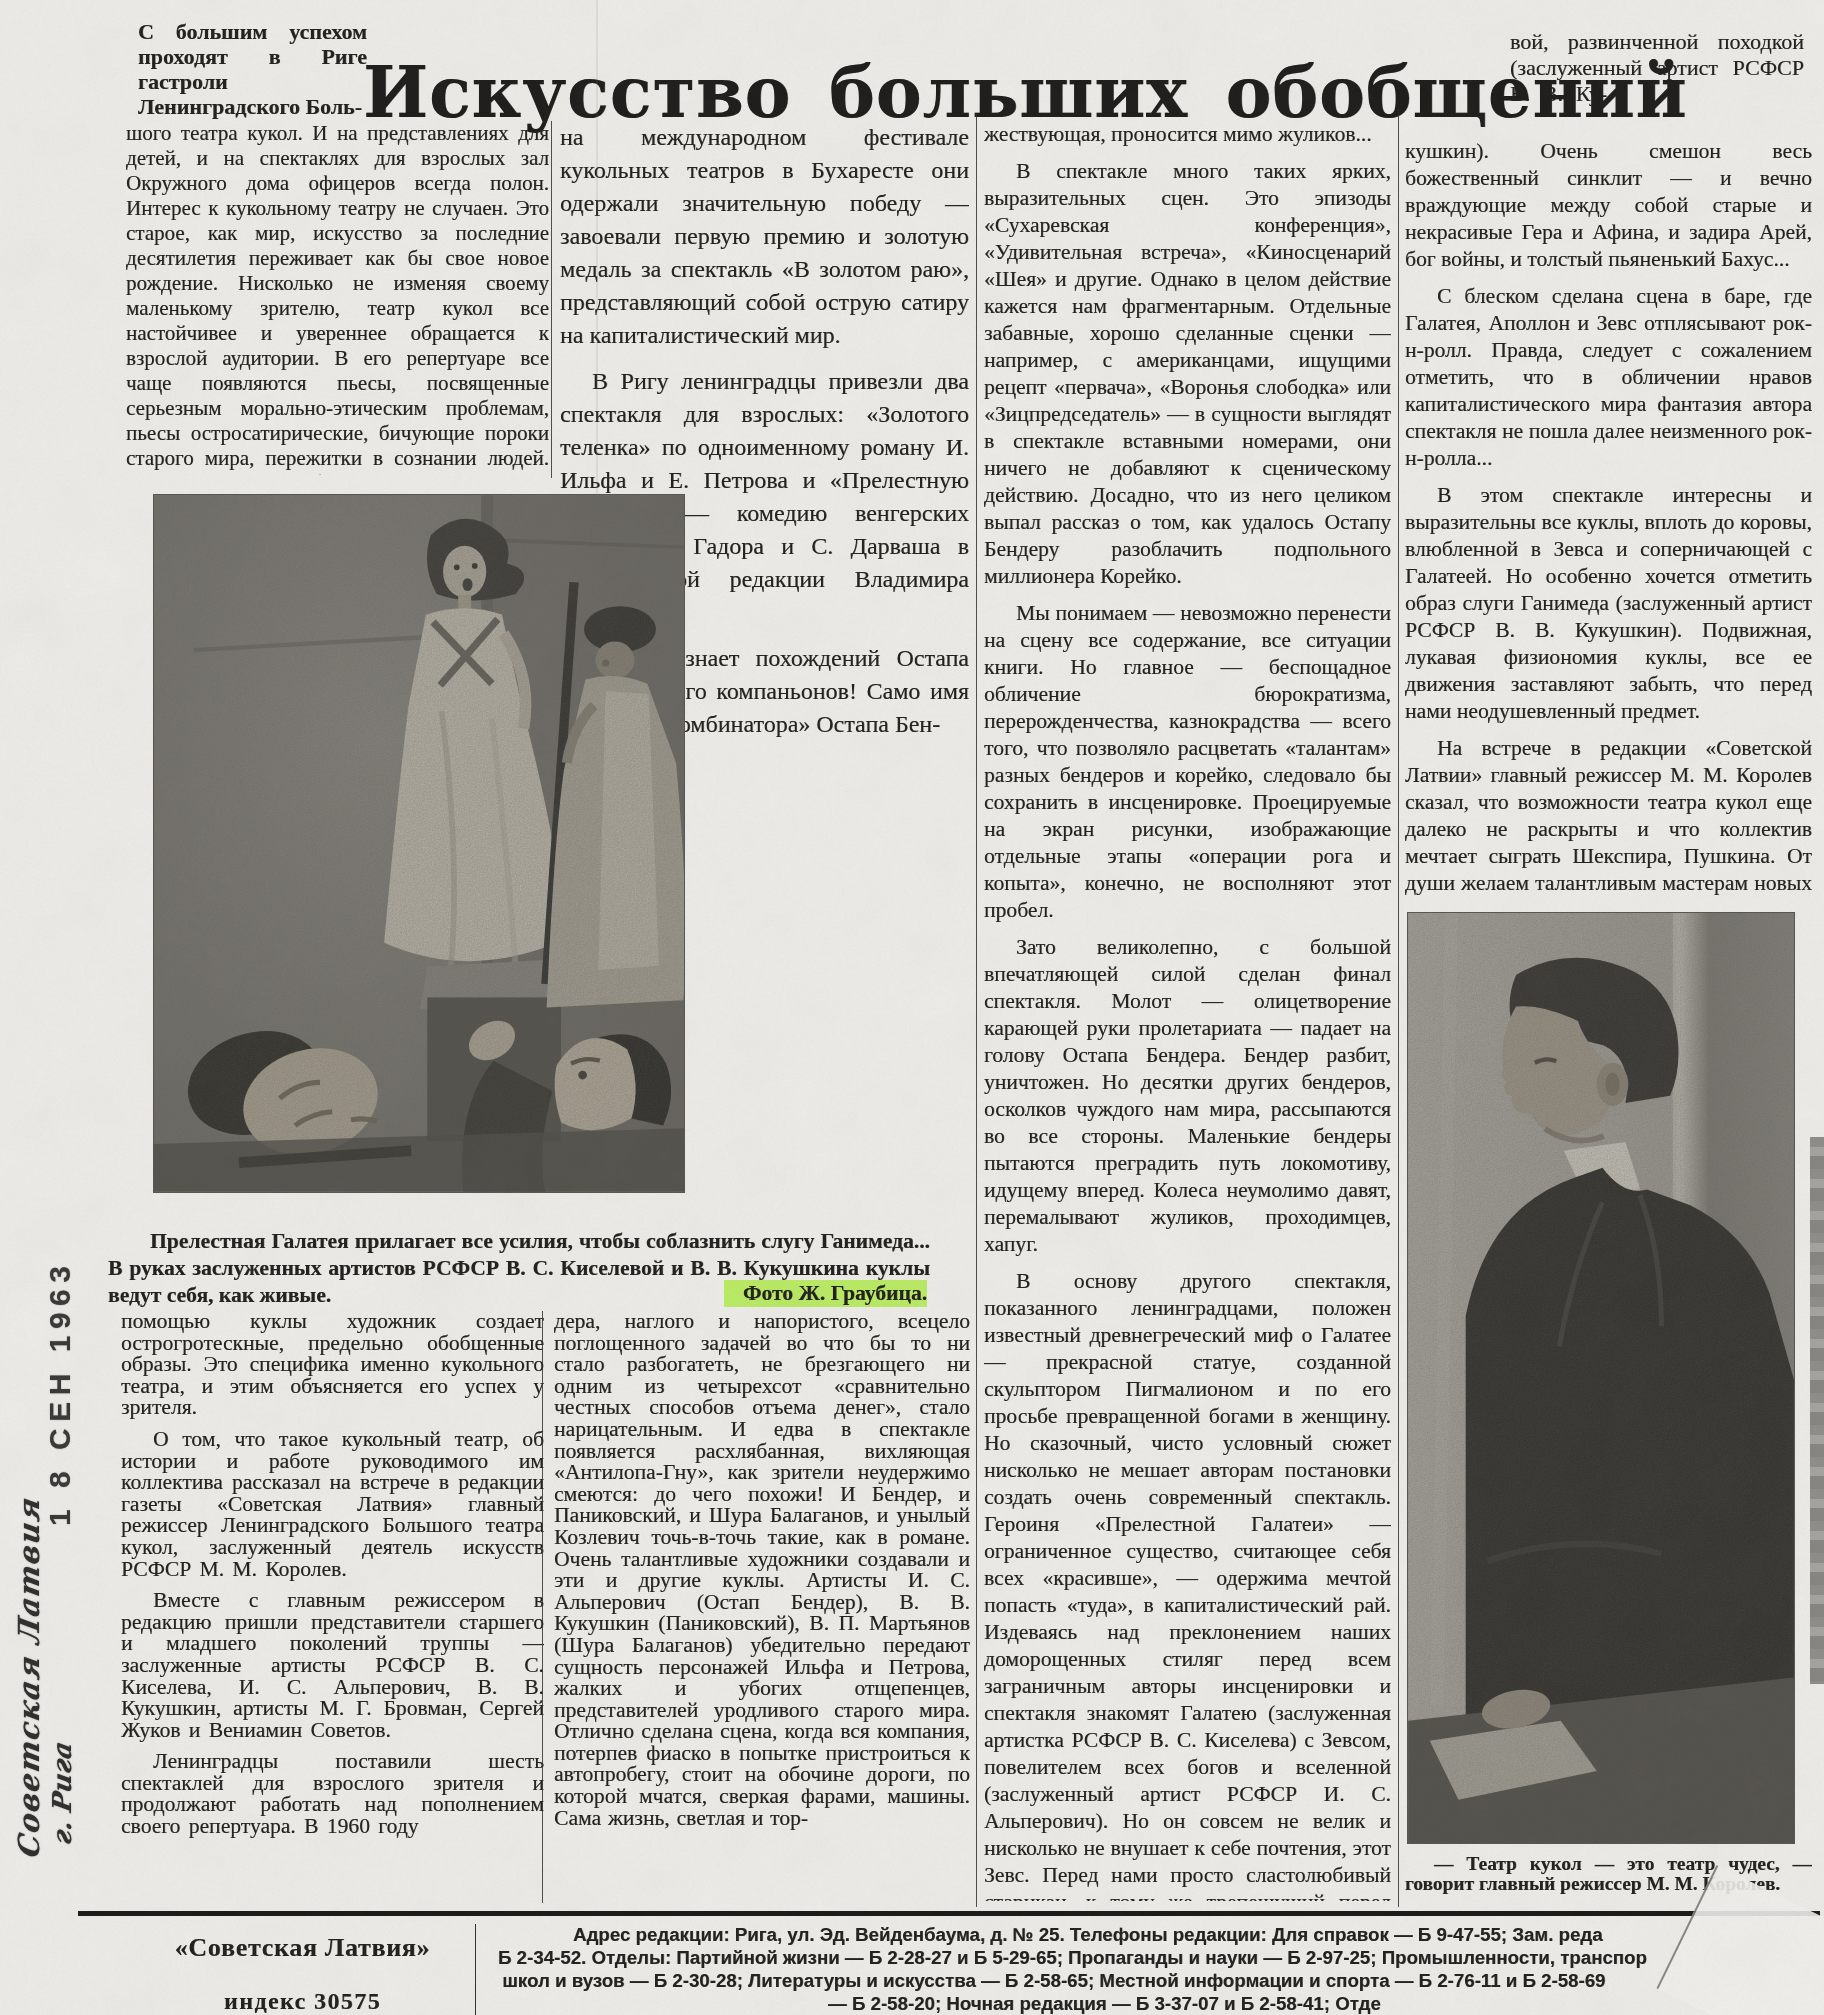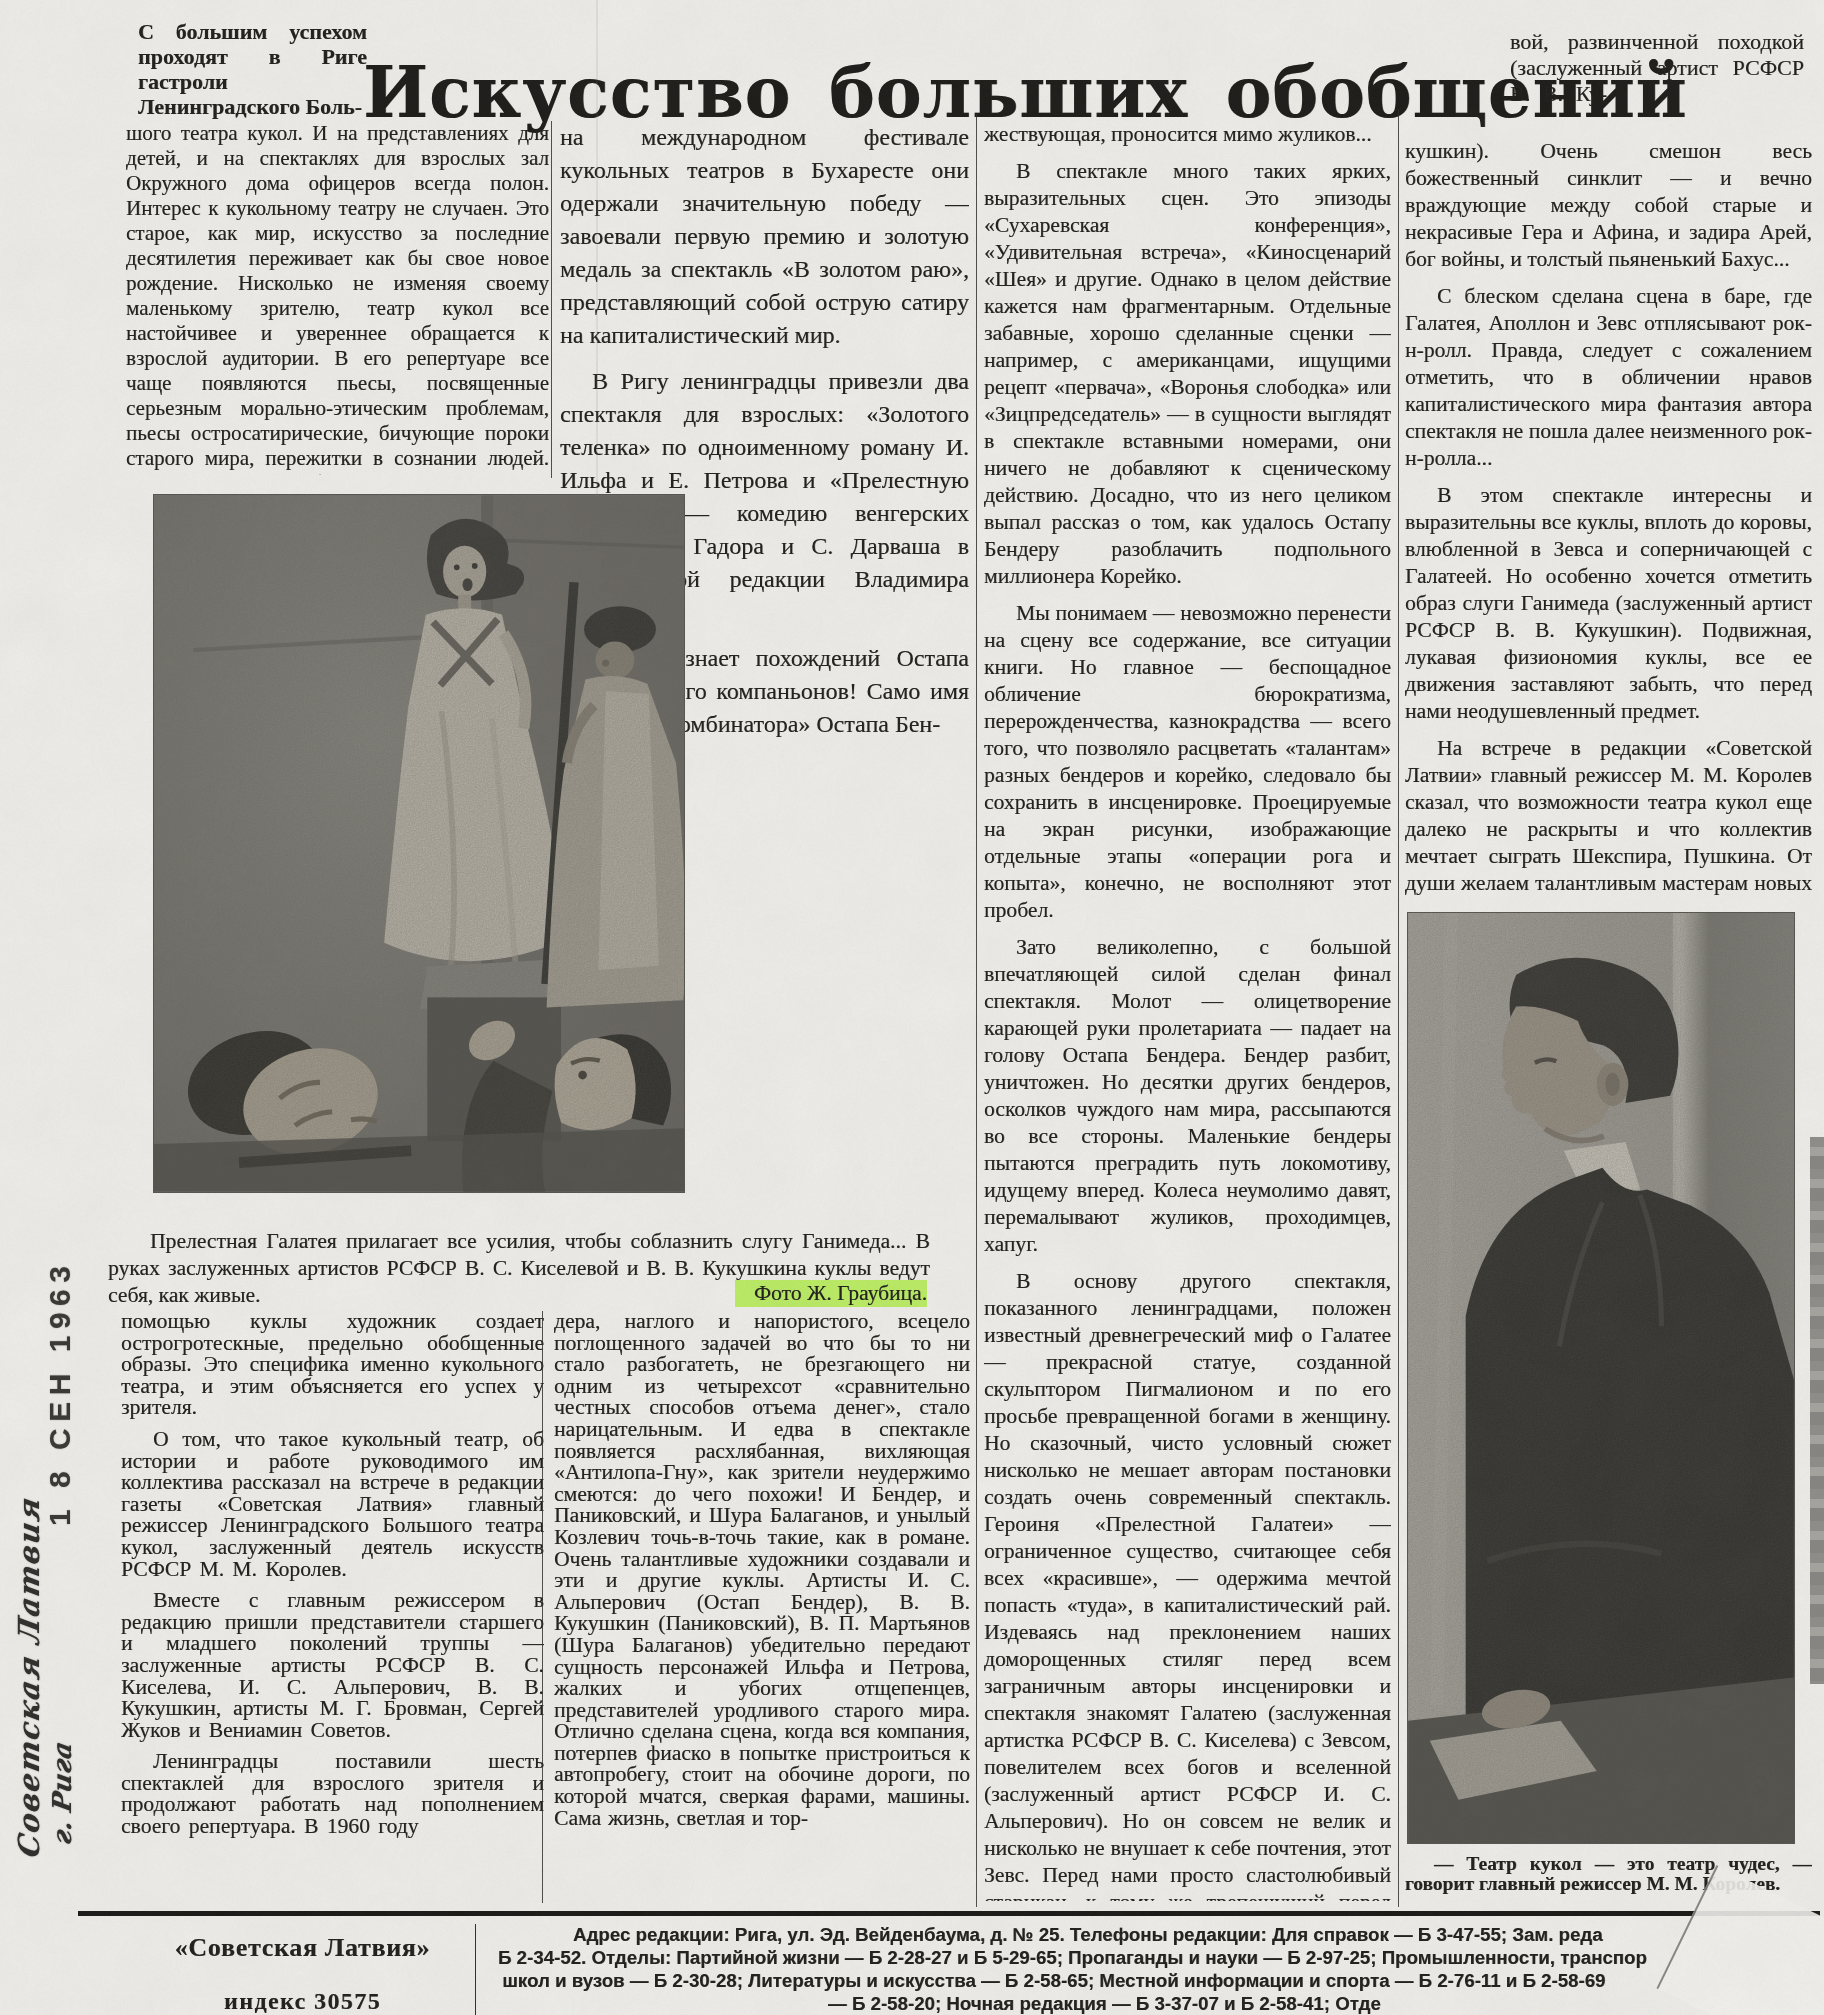--- a/index.html
+++ b/index.html
@@ -35,21 +35,21 @@
   .c2b    { left:554px;  top:1311px; width:416px;  height:593px; font-size:21.6px; line-height:21.6px; word-spacing:1.4px; }
 
   
   .photo { position:absolute; outline:0.7px solid #56544f; background:#777; }
   .photoL { left:154px; top:495px;  width:530px; height:697px; }
   .photoR { left:1408px; top:913px; width:386px; height:930px; }
   .photo svg { display:block; }
 
   .capL {
     position:absolute; left:108px; top:1228px; width:822px; height:83px;
-    font-size:21.6px; line-height:27px; font-weight:normal; text-align:justify; overflow:hidden;
+    font-size:21.6px; line-height:27px; font-weight:bold; text-align:justify; overflow:hidden;
   }
   .capL .cap-text { margin:0; text-indent:42px; }
   .capL .credit { position:absolute; right:2.9px; bottom:4.3px; background:#bef264; padding-left:18.7px; }
   .capR {
     position:absolute; left:1405px; top:1854px; width:407px; height:59px;
     font-size:19.4px; line-height:20px; font-weight:bold; text-align:justify; overflow:hidden;
   }
   .capR p { margin:0; text-indent:29px; }
 
   
@@ -281,21 +281,21 @@
   <div class="crease" style="left:596px"></div>
 
   <div class="hrule-bottom"></div>
 
   <div class="brand">
     <div class="brand-name">«Советская Латвия»</div>
     <div class="brand-index">индекс 30575</div>
   </div>
   <div class="fdiv"></div>
   <div class="addr">
-    <div class="l1">Адрес редакции: Рига, ул. Эд. Вейденбаума, д. № 25. Телефоны редакции: Для справок — Б 3-47-55; Зам. реда</div>
+    <div class="l1">Адрес редакции: Рига, ул. Эд. Вейденбаума, д. № 25. Телефоны редакции: Для справок — Б 9-47-55; Зам. реда</div>
     <div class="l2">Б 2-34-52. Отделы: Партийной жизни — Б 2-28-27 и Б 5-29-65; Пропаганды и науки — Б 2-97-25; Промышленности, транспор</div>
     <div class="l3">школ и вузов — Б 2-30-28; Литературы и искусства — Б 2-58-65; Местной информации и спорта — Б 2-76-11 и Б 2-58-69</div>
     <div class="l4">— Б 2-58-20; Ночная редакция — Б 3-37-07 и Б 2-58-41; Отде</div>
   </div>
 
   <div class="edge-blotch"></div>
   <div class="tear"></div>
 
   <svg class="grain" width="1824" height="2015" viewBox="0 0 2535 2800">
     <defs>

